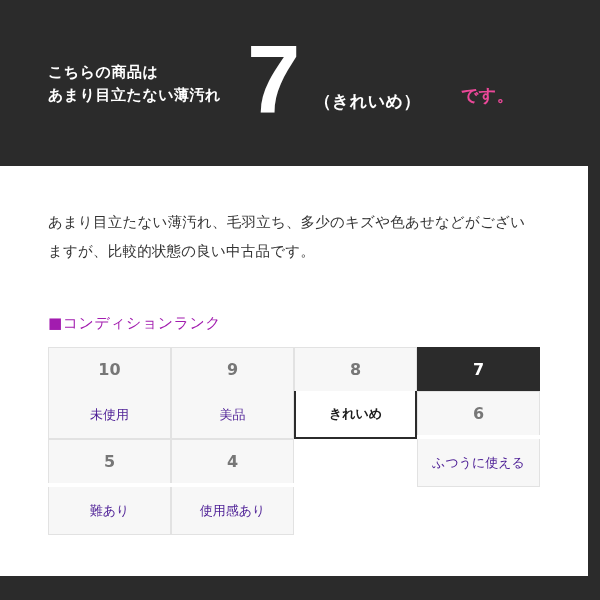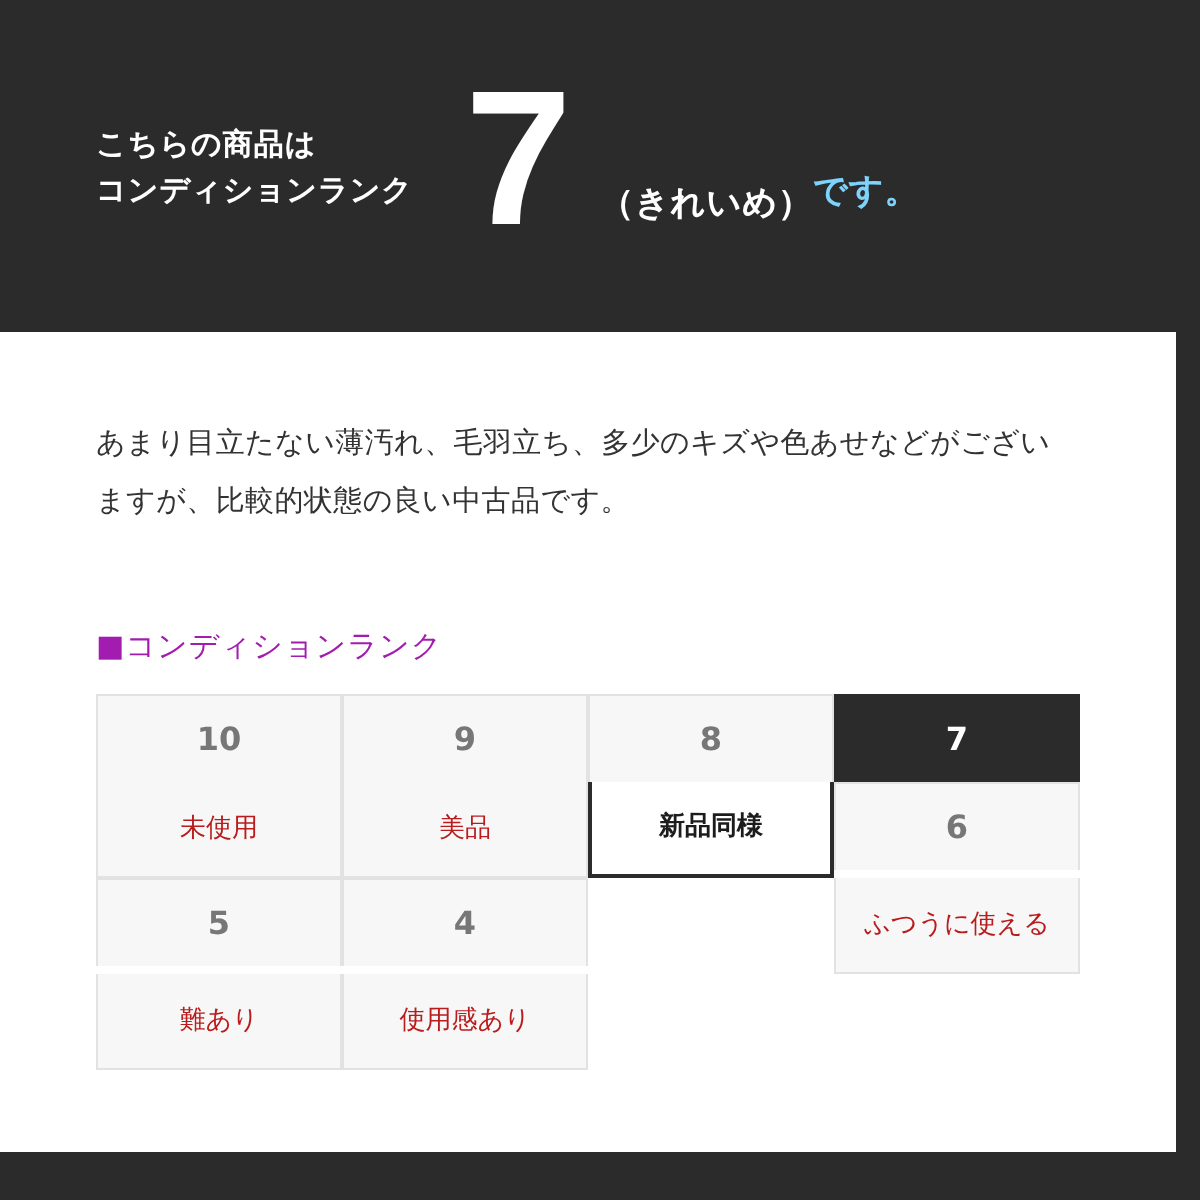--- a/index.html
+++ b/index.html
@@ -54,23 +54,24 @@
   }
   .header-paren {
     color: #ffffff;
     font-size: 17px;
     font-weight: bold;
     margin-left: 14px;
     margin-top: 36px;
     letter-spacing: 0.5px;
   }
   .header-tail {
-    color: #7dd3fc;
+    color: #ec4899;
     font-size: 17px;
     font-weight: bold;
+    margin-left: 40px;
     margin-top: 24px;
     letter-spacing: 0.5px;
   }
   
   .body-card {
     position: absolute;
     left: 0;
     top: 166px;
     width: 588px;
     height: 410px;
@@ -112,21 +113,21 @@
     font-size: 16px;
     font-weight: bold;
     color: #777777;
     border-bottom: none;
     text-align: center;
   }
   .cell-label {
     height: 48px;
     line-height: 48px;
     font-size: 13px;
-    color: #b91c1c;
+    color: #4c1d95;
     border-top: none;
   }
   .cell-empty {
     background: #ffffff;
     border: none;
   }
   
   .cell-num.active {
     background: #2b2b2b;
     color: #ffffff;
@@ -151,41 +152,41 @@
     height: 24px;
     background: #2b2b2b;
   }
 </style>
 </head>
 <body>
 
 <div class="page">
 
   <div class="header">
-    <div class="header-lead"><span>こちらの商品は</span><br><span>コンディションランク</span></div>
+    <div class="header-lead"><span>こちらの商品は</span><br><span>あまり目立たない薄汚れ</span></div>
     <div class="big-number">7</div>
     <div class="header-paren">（きれいめ）</div>
     <div class="header-tail">です。</div>
   </div>
 
   <div class="body-card">
     <p class="desc">あまり目立たない薄汚れ、毛羽立ち、多少のキズや色あせなどがございますが、比較的状態の良い中古品です。</p>
 
     <div class="section-title">■コンディションランク</div>
 
     <div class="rank-grid">
 
       <div class="cell cell-num">10</div>
       <div class="cell cell-num">9</div>
       <div class="cell cell-num">8</div>
       <div class="cell cell-num active">7</div>
 
       <div class="cell cell-label">未使用</div>
       <div class="cell cell-label">美品</div>
-      <div class="cell cell-label active">新品同様</div>
+      <div class="cell cell-label active">きれいめ</div>
 
       <div class="cell cell-num">6</div>
       <div class="cell cell-num">5</div>
       <div class="cell cell-num">4</div>
       <div class="cell cell-num cell-empty"></div>
 
       <div class="cell cell-label">ふつうに使える</div>
       <div class="cell cell-label">難あり</div>
       <div class="cell cell-label">使用感あり</div>
       <div class="cell cell-label cell-empty"></div>

